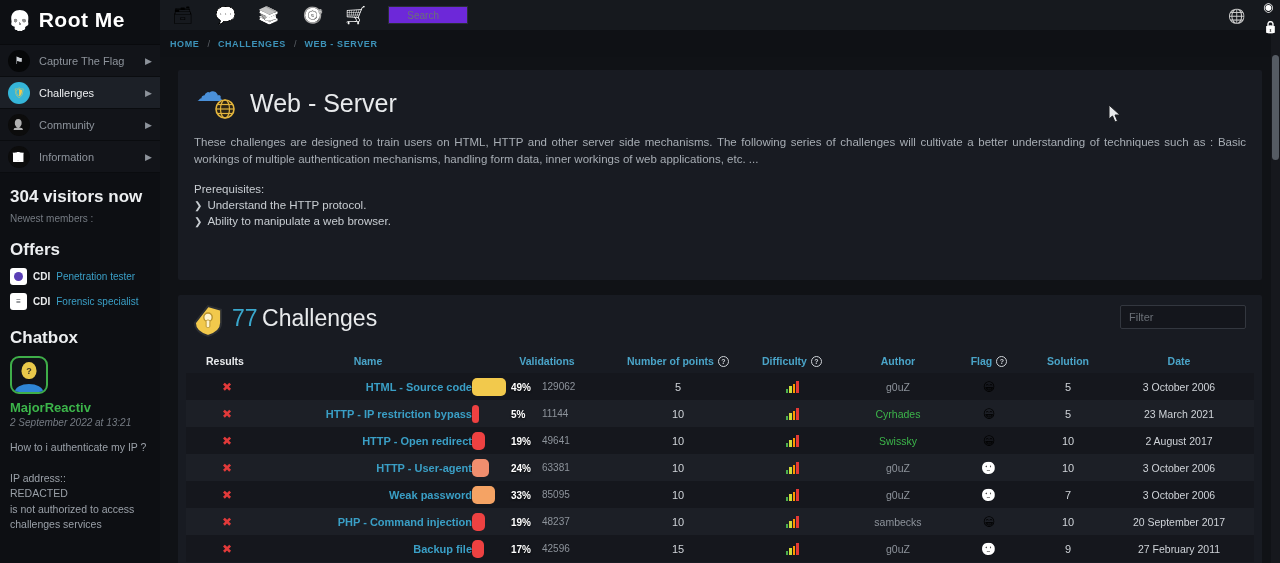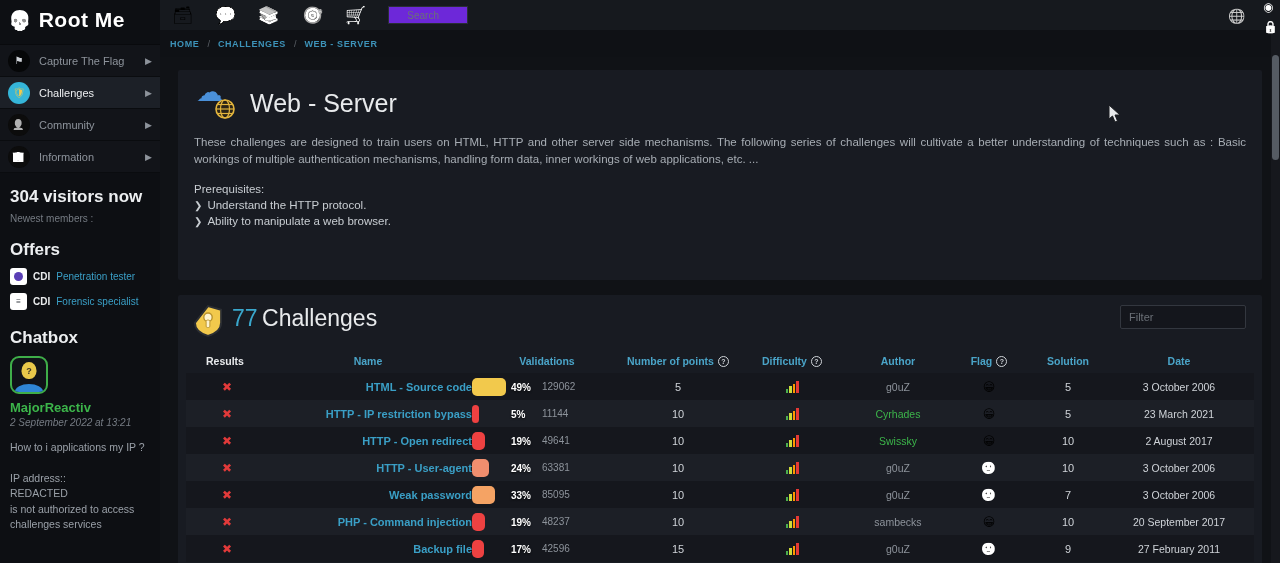--- a/index.html
+++ b/index.html
@@ -172,21 +172,21 @@
     </div>
 
     <div class="side-h2">Chatbox</div>
     <div class="chat">
       <div class="avatar">
         <span class="head">?</span>
         <span class="torso"></span>
       </div>
       <a class="chat-user" href="#">MajorReactiv</a>
       <div class="chat-time">2 September 2022 at 13:21</div>
-      <div class="chat-msg">How to i applications my IP ?</div>
+      <div class="chat-msg">How to i authenticate my IP ?</div>
       <div class="chat-msg block" id="chat-msg2">IP address::<br>REDACTED<br>is not authorized to access<br>challenges services</div>
 
     </div>
   </div>
 
   <div class="main">
     <div class="topbar">
       <span class="tb-icon">🗃</span>
       <span class="tb-icon">💬</span>
       <span class="tb-icon">📚</span>

